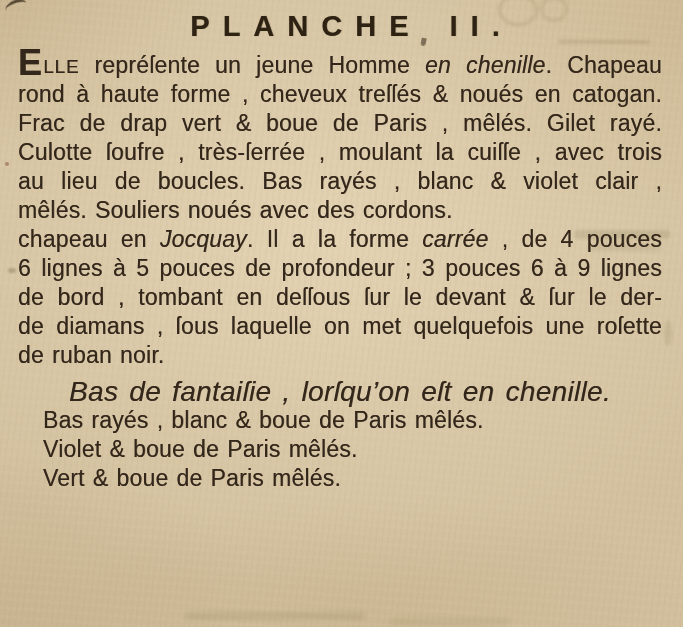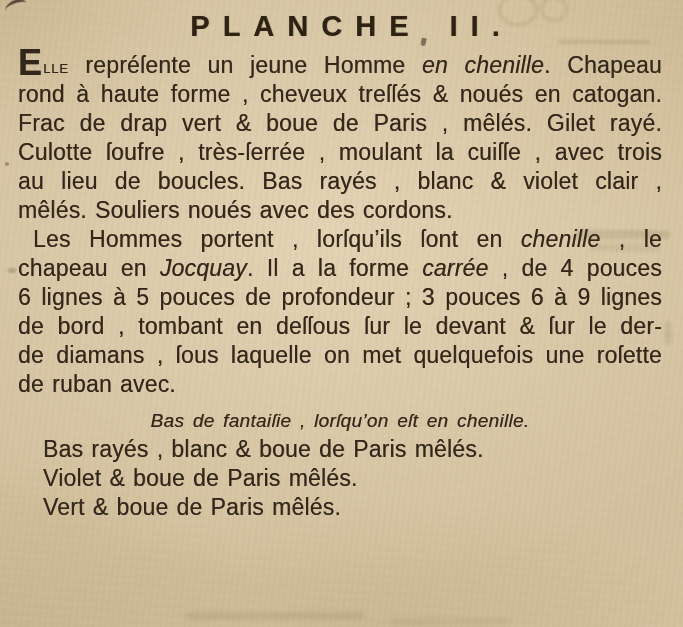--- a/index.html
+++ b/index.html
@@ -41,24 +41,24 @@
     font-size:23px;line-height:29px;height:29px;
     letter-spacing:0.2px;word-spacing:1.5px;
     text-align:justify;text-align-last:justify;
     white-space:nowrap;
     text-shadow:0.35px 0.35px 0.55px rgba(48,35,20,0.55);
   }
   .line.last{text-align-last:left;}
   .line.indent{text-indent:15px;}
   .i{font-style:italic;}
   .init{font-size:36px;line-height:1px;vertical-align:-2px;margin-right:1px;font-weight:bold;}
-  .sc{font-size:13px;letter-spacing:0.8px;margin-top:32px;}
+  .sc{font-size:19px;letter-spacing:0.8px;margin-top:32px;}
   .heading{
     margin-top:7px;
-    font-size:19px;line-height:29px;height:29px;
+    font-size:28px;line-height:29px;height:29px;
     font-style:italic;
     text-align:center;text-align-last:center;
     letter-spacing:0.3px;word-spacing:3px;
     text-shadow:0.35px 0.35px 0.55px rgba(48,35,20,0.55);
   }
   .list{margin-top:0;}
   .list .line{padding-left:25px;text-align-last:left;}
   
   .artifact{position:absolute;pointer-events:none;}
   .a-topleft{
@@ -102,26 +102,25 @@
   <h1 class="title">PLANCHE II.</h1>
 
   <div class="content">
     <div id="text-block">
         <div class="line"><span class="init">E</span><span class="sc">LLE</span><span> repréſente un jeune Homme </span><span class="i">en chenille</span><span>. Chapeau</span></div>
         <div class="line"><span>rond à haute forme , cheveux treſſés &amp; noués en catogan.</span></div>
         <div class="line"><span>Frac de drap vert &amp; boue de Paris , mêlés. Gilet rayé.</span></div>
         <div class="line"><span>Culotte ſoufre , très-ſerrée , moulant la cuiſſe , avec trois</span></div>
         <div class="line"><span>au lieu de boucles. Bas rayés , blanc &amp; violet clair ,</span></div>
         <div class="line last"><span>mêlés. Souliers noués avec des cordons.</span></div>
-        <div class="line indent"><span>Les Hommes portent , lorſqu’ils ſont en </span><span class="i">chenille</span><span> , le</span></div>
         <div class="line"><span>chapeau en </span><span class="i">Jocquay</span><span>. Il a la forme </span><span class="i">carrée</span><span> , de 4 pouces</span></div>
         <div class="line"><span>6 lignes à 5 pouces de profondeur ; 3 pouces 6 à 9 lignes</span></div>
         <div class="line"><span>de bord , tombant en deſſous ſur le devant &amp; ſur le der-</span></div>
         <div class="line"><span>de diamans , ſous laquelle on met quelquefois une roſette</span></div>
-        <div class="line last"><span>de ruban avec.</span></div>
+        <div class="line last"><span>de ruban noir.</span></div>
       </div>
     <div class="heading">Bas de fantaiſie , lorſqu’on eſt en chenille.</div>
     <div class="list" id="list-block">
         <div class="line last">Bas rayés , blanc &amp; boue de Paris mêlés.</div>
         <div class="line last">Violet &amp; boue de Paris mêlés.</div>
         <div class="line last">Vert &amp; boue de Paris mêlés.</div>
       </div>
   </div>
 </div>
 

